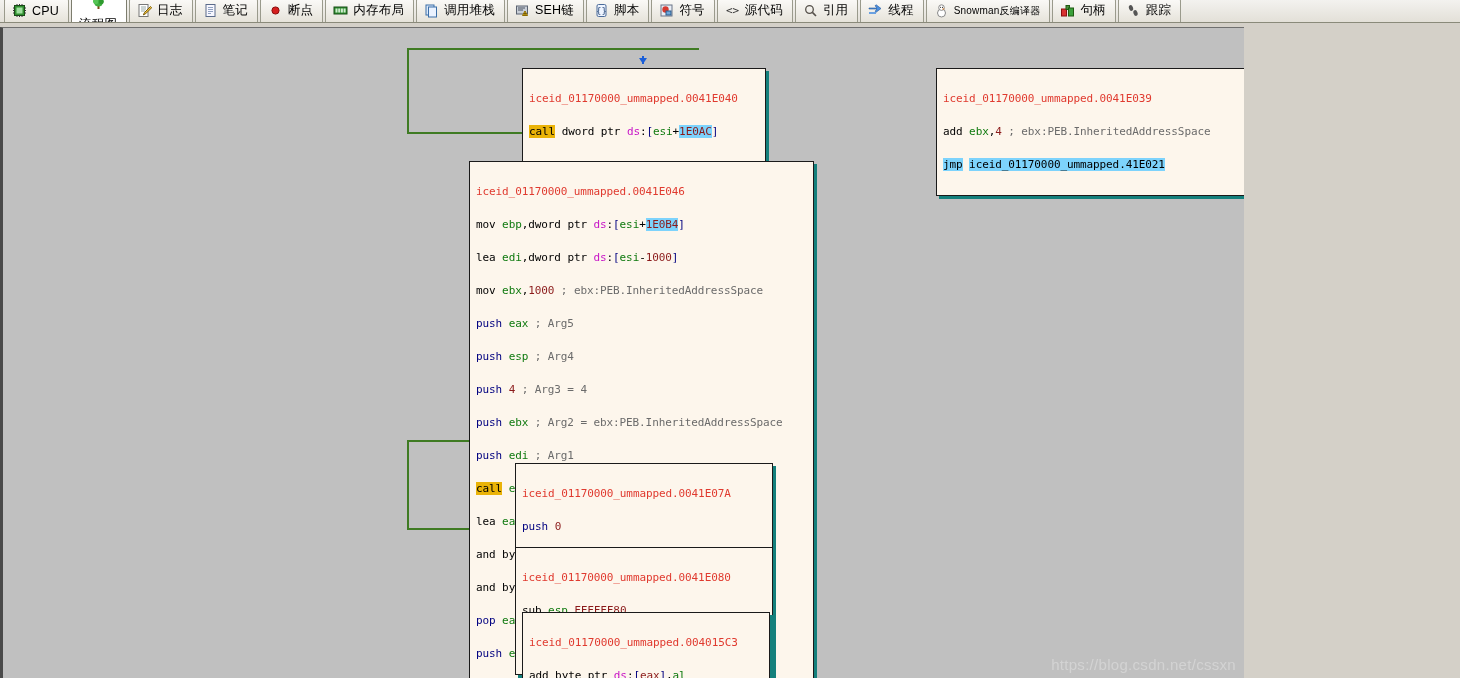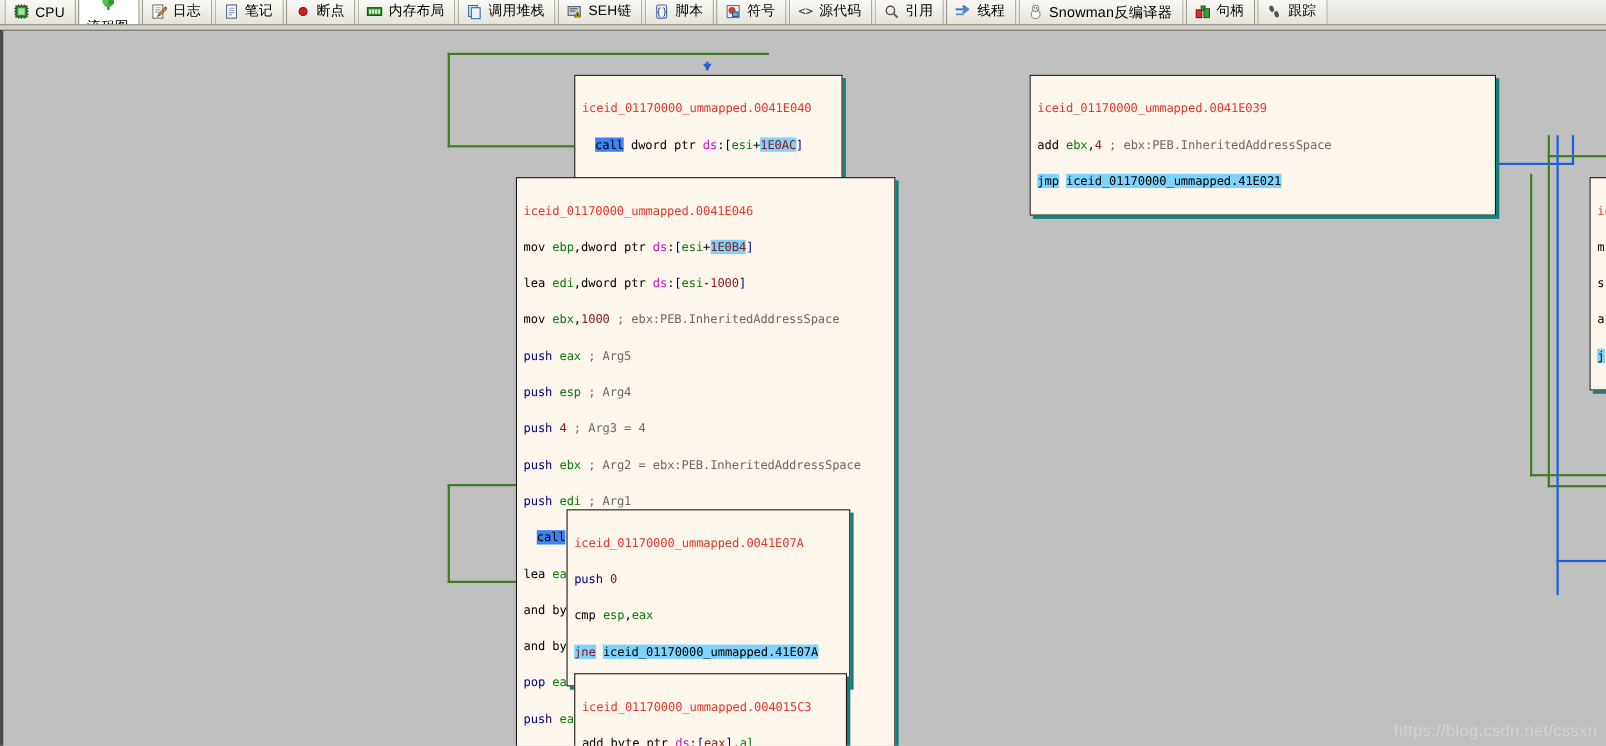--- a/index.html
+++ b/index.html
@@ -39,30 +39,30 @@
   }
   .tab.active {
     height: 27px;
     background: #ffffff;
     border-color: #7d7d6e;
     z-index: 3;
     font-weight: normal;
     flex-direction: column;
   }
   .tab .tlabel { font-size: 12.5px; letter-spacing: .2px; }
-  .tab.snowman .tlabel { font-size: 13px; }
+  .tab.snowman .tlabel { font-size: 10px; }
 
   
   .ic { width: 15px; height: 15px; position: relative; flex: 0 0 15px; display:block; }
   .ic svg { display:block; }
 
   
   #canvas {
     position: absolute; left: 0; top: 27px;
-    width: 1460px; height: 651px;
+    width: 1244px; height: 651px;
     background: #c0c0c0;
     border-left: 3px solid #4a4a4a;
     border-top: 1px solid #6f6f6f;
     overflow: hidden;
   }
 
   
   .ln { position: absolute; }
   .gline { background: #3f7b23; }
   .bline { background: #1b5fd9; }
@@ -100,21 +100,21 @@
 
   
   .m  { color: #000080; }            
   .mn { color: #000000; }            
   .reg{ color: #0f7a0f; }            
   .seg{ color: #c714c7; }            
   .num{ color: #8b1a1a; }            
   .cm { color: #6b6b6b; }            
   .br { color: #000080; }            
   .hl-y { background: #7dd3fc; }     
-  .hl-c { background: #3b82f6; margin-left: 12px; }     
+  .hl-c { background: #eab308; }     
   .jmpw { color: #000000; }
   .bp {
     display: inline-block; width: 8px; height: 8px;
     background: #e00000; vertical-align: -1px; margin-right: 2px;
   }
 
   #watermark {
     position: absolute; right: 8px; bottom: 5px;
     font-size: 15px; color: #d3d3d3;
     font-family: "Liberation Sans", sans-serif;
@@ -371,20 +371,25 @@
     
   </div>
 
   <div class="node" style="left:512px; top:435px; width:258px;">
     <div class="hdr">iceid_01170000_ummapped.0041E07A</div>
     <div class="row"><span class="m">push</span> <span class="num">0</span></div>
     <div class="row"><span class="mn">cmp</span> <span class="reg">esp</span>,<span class="reg">eax</span></div>
     <div class="row"><span class="hl-y" style="color:#8b1a1a;">jne</span> <span class="hl-y">iceid_01170000_ummapped.41E07A</span></div>
   </div>
 
+  <div class="node" style="left:512px; top:519px; width:258px;">
+    <div class="hdr">iceid_01170000_ummapped.0041E080</div>
+    <div class="row"><span class="mn">sub</span> <span class="reg">esp</span>,<span class="num">FFFFFF80</span></div>
+    <div class="row"><span class="bp"></span><span class="hl-y jmpw">jmp</span> <span class="hl-y">iceid_01170000_ummapped.4015C3</span></div>
+  </div>
 
   <div class="node" style="left:519px; top:584px; width:248px;">
     <div class="hdr">iceid_01170000_ummapped.004015C3</div>
     <div class="row"><span class="mn">add</span> <span class="mn">byte</span> <span class="mn">ptr</span> <span class="seg">ds</span>:<span class="br">[</span><span class="reg" style="color:#8b1a1a;">eax</span><span class="br">]</span>,<span class="reg">al</span></div>
     
     
     
     
     
     

